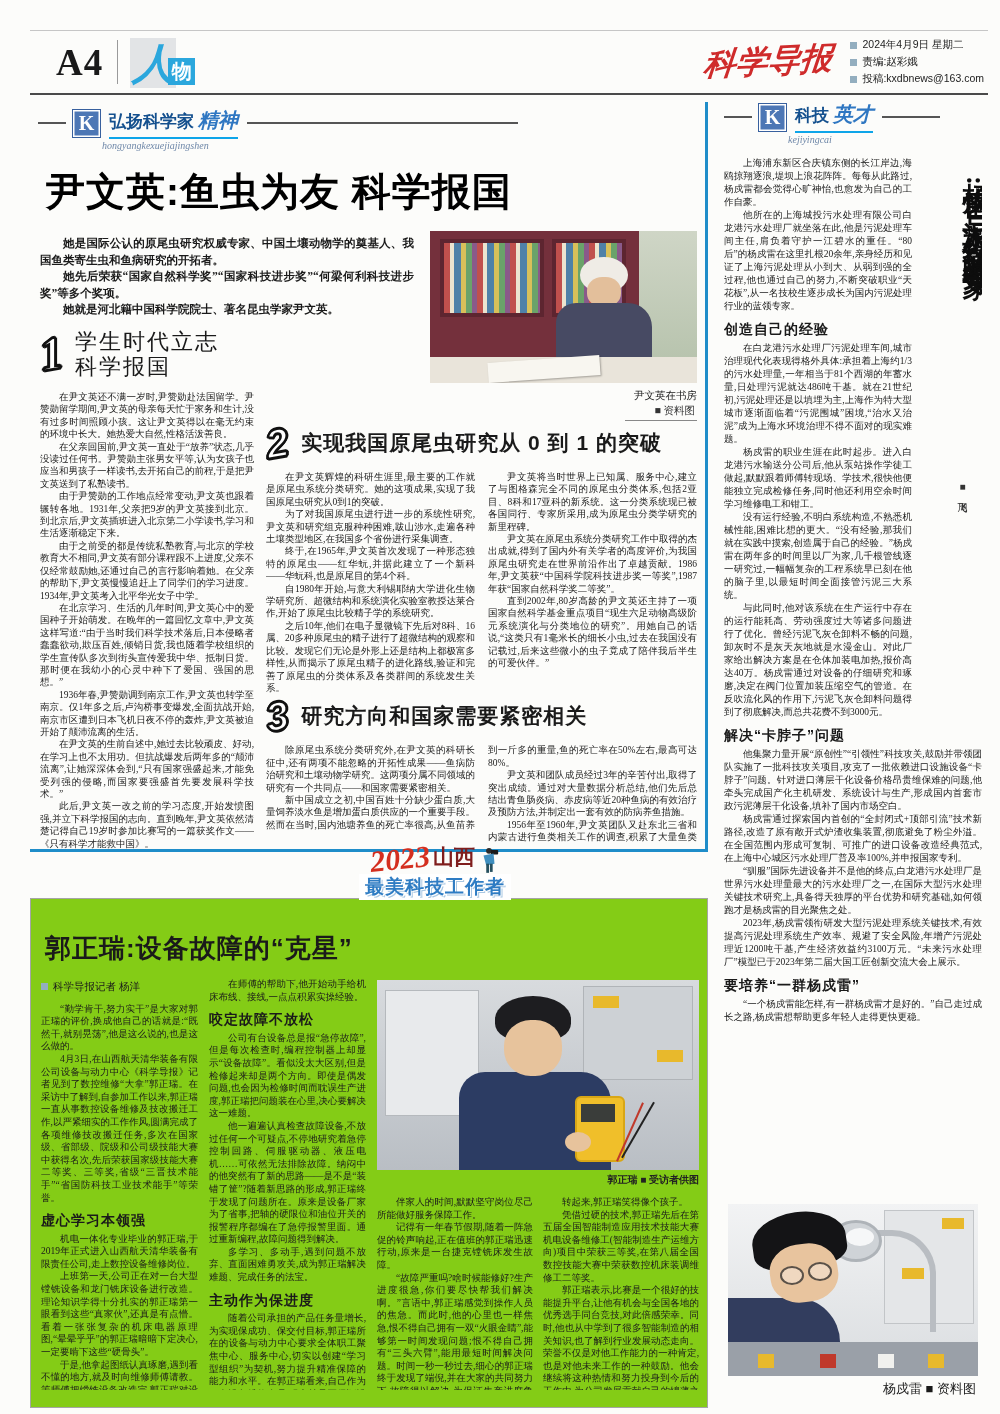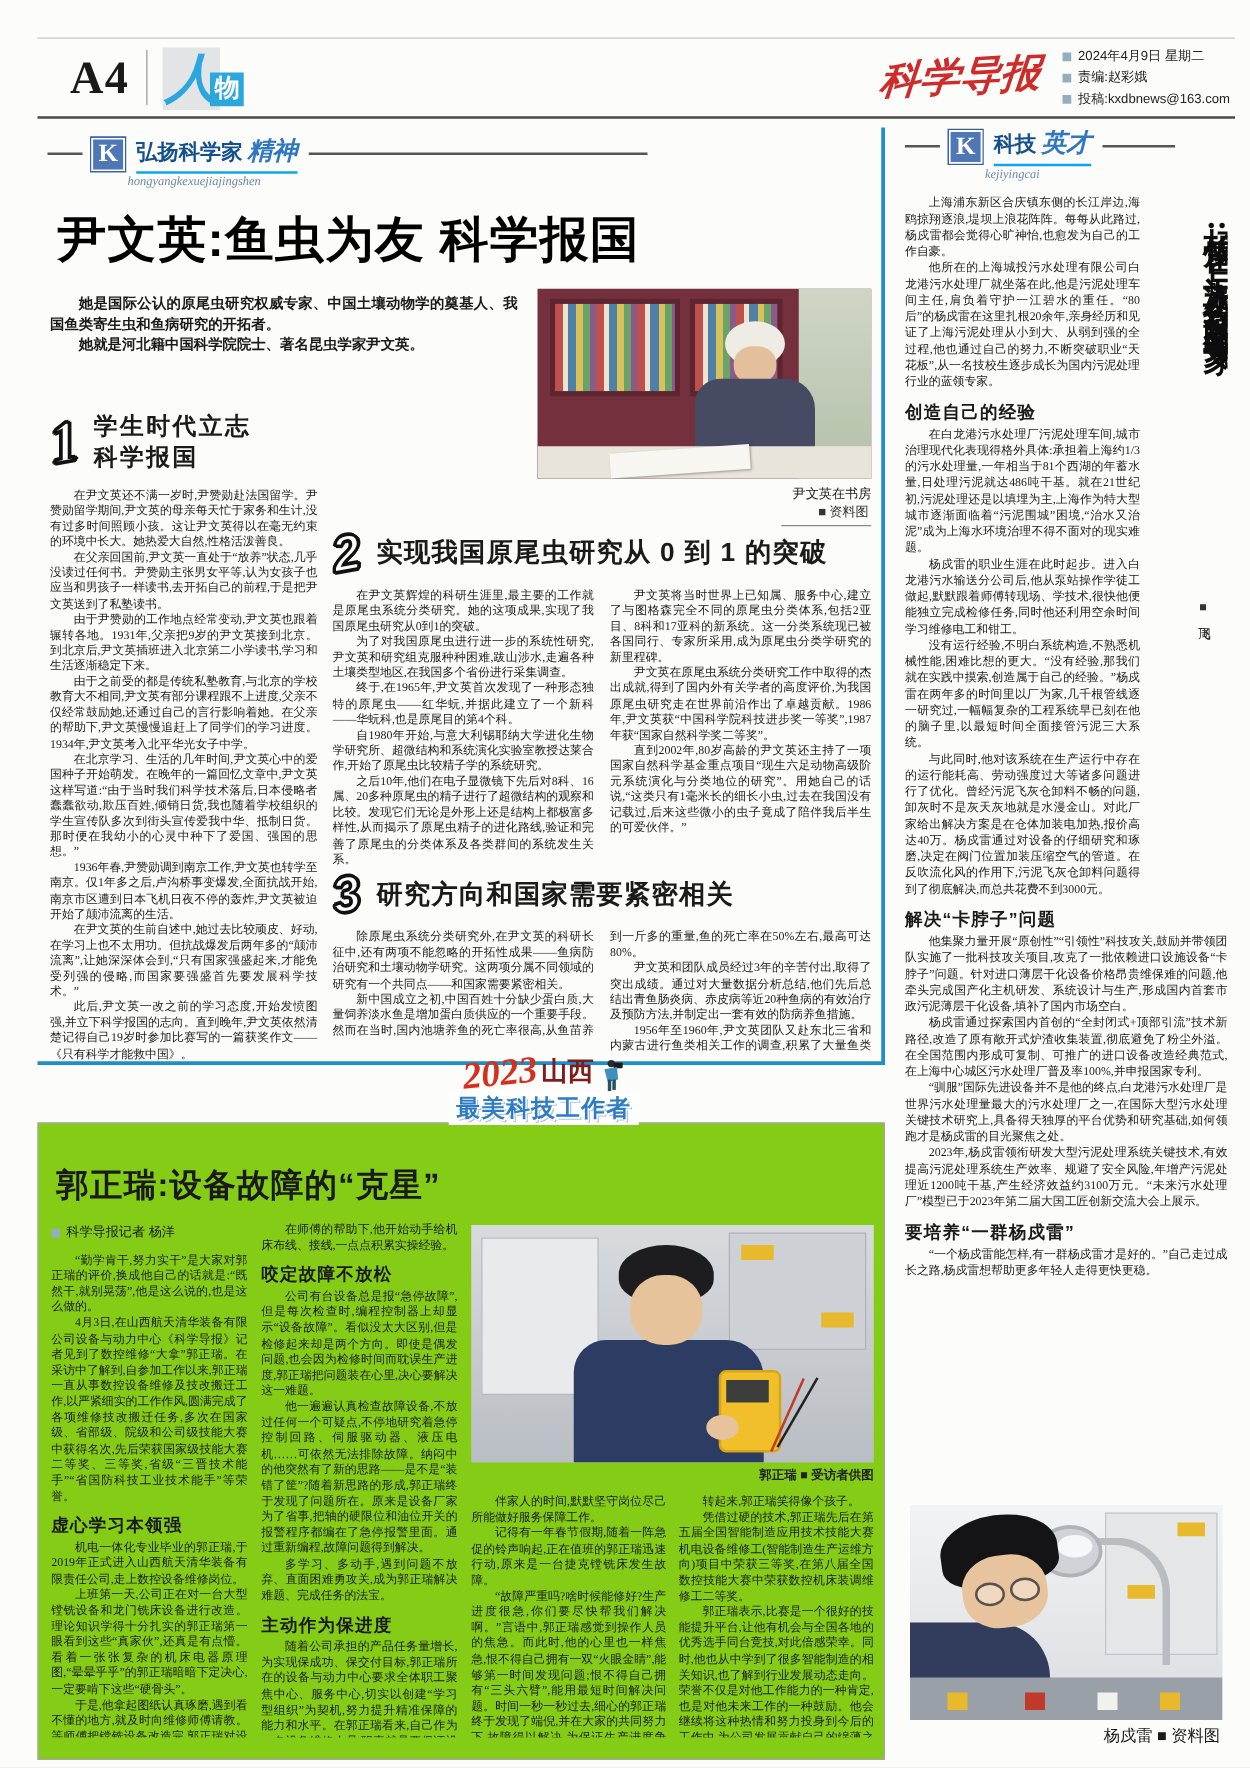--- a/index.html
+++ b/index.html
@@ -47,21 +47,21 @@
   .intro{position:absolute;left:2px;top:4px;width:374px;font-size:11.5px;line-height:16.5px;font-weight:600;}
   .para{text-indent:2em;text-align:justify;margin:0;}
   .m-photo{position:absolute;left:392px;top:0;width:267px;height:152px;background:#74303c;overflow:hidden;}
   .m-caption{position:absolute;left:392px;top:157px;width:267px;text-align:right;
              font-size:10.5px;line-height:15px;}
   .m-caption .credit{border-bottom:1px solid #888;padding:0 2px 2px 30px;display:inline-block;color:#333;}
   .sec1{position:absolute;left:2px;top:98px;display:flex;align-items:center;gap:12px;}
   .sec-num{font-style:italic;font-weight:900;font-size:46px;color:#fff;line-height:1;flex:none;
            -webkit-text-stroke:2px #111;transform:rotate(-10deg);
            text-shadow:-2px 0 #111,2px 0 #111,0 -2px #111,0 2px #111,-1px -1px #111,1px 1px #111,-1px 1px #111,1px -1px #111;}
-  .sec1-title{font-family:"Liberation Sans",sans-serif;font-weight:700;font-size:19px;line-height:25px;letter-spacing:2px;}
+  .sec1-title{font-family:"Liberation Sans",sans-serif;font-weight:400;font-size:22px;line-height:25px;letter-spacing:2px;}
   .col1{position:absolute;left:2px;top:160px;width:214px;height:462px;overflow:hidden;
         font-size:9.5px;line-height:12.4px;}
   .two-col{position:absolute;left:228px;top:190px;width:431px;height:432px;
            column-count:2;column-gap:13px;column-fill:auto;overflow:hidden;
            font-size:9.5px;line-height:12.4px;}
   .sec-head{column-span:all;display:flex;align-items:center;gap:12px;margin:2px 0 8px;
             font-family:"Liberation Sans",sans-serif;font-weight:900;font-size:21px;letter-spacing:1px;}
   .sec-head .sec-num{font-size:40px;}
   
   .badge2023{position:absolute;left:328px;top:843px;width:214px;text-align:center;z-index:3;}
@@ -195,20 +195,21 @@
           <i class="script">精神</i>
         </span>
       <span class="hline grow"></span>
     </div>
     <div class="pinyin">hongyangkexuejiajingshen</div>
     <h1 class="m-title">尹文英:鱼虫为友 科学报国</h1>
 
     <div class="m-body">
       <div class="intro">
           <p class="para">她是国际公认的原尾虫研究权威专家、中国土壤动物学的奠基人、我国鱼类寄生虫和鱼病研究的开拓者。</p>
+          <p class="para">她先后荣获“国家自然科学奖”“国家科技进步奖”“何梁何利科技进步奖”等多个奖项。</p>
           <p class="para">她就是河北籍中国科学院院士、著名昆虫学家尹文英。</p>
         </div>
 
       <div class="m-photo">
         <div class="yw-bkwin yw1"></div>
         <div class="yw-bkwin yw2"></div>
         <div class="yw-window"></div>
         <div class="yw-hair"></div>
         <div class="yw-face"></div>
         <div class="yw-body"></div>

